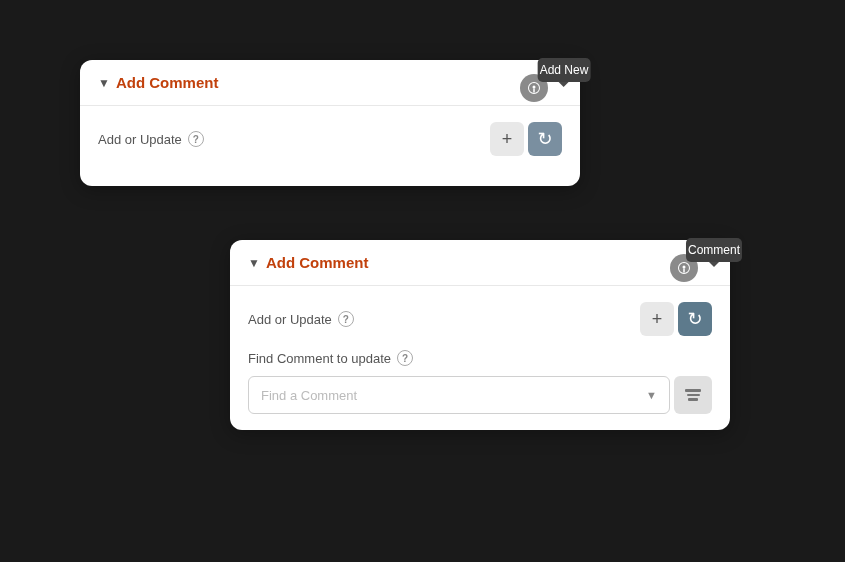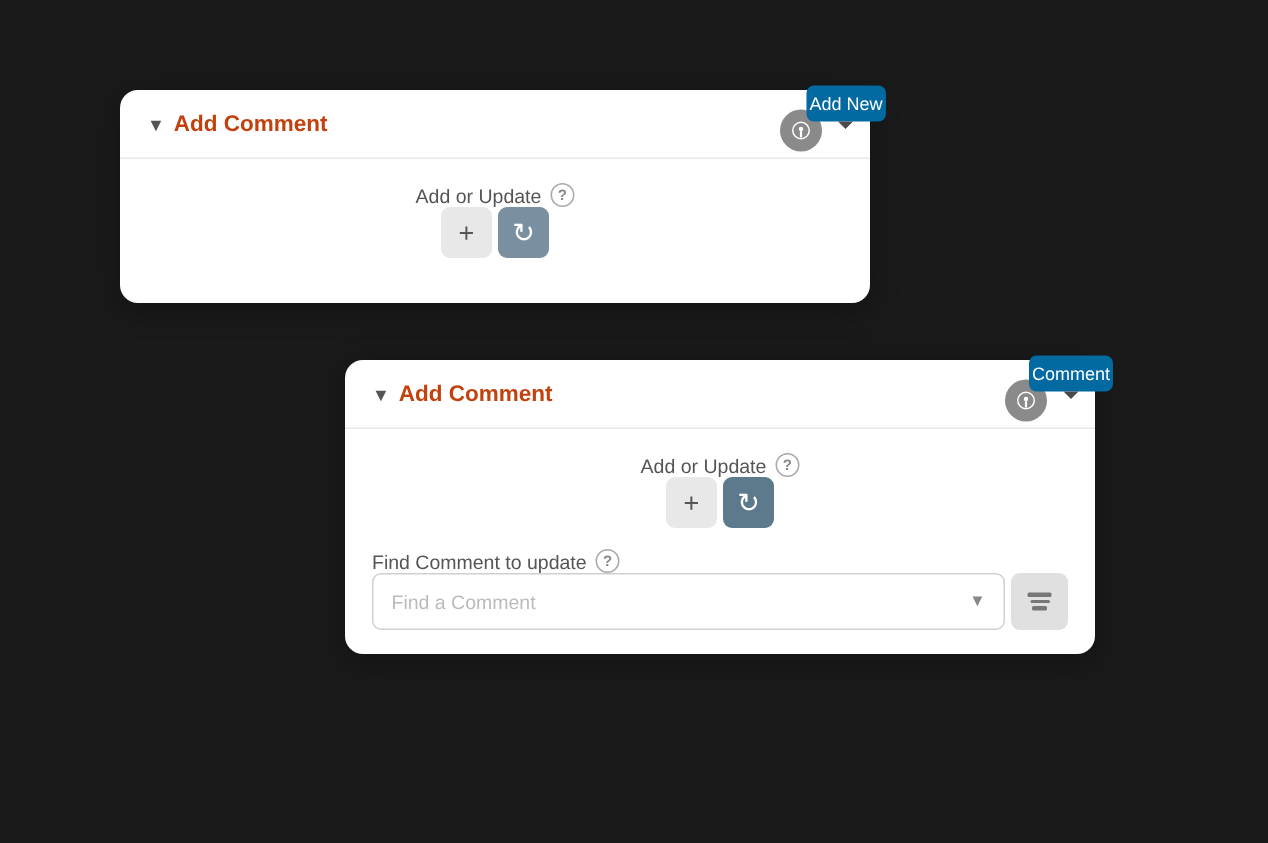--- a/index.html
+++ b/index.html
@@ -81,21 +81,20 @@
 
     .card-body {
       padding: 16px 18px;
     }
 
     .field-row {
       display: flex;
       align-items: center;
       justify-content: space-between;
       margin-bottom: 14px;
-      flex-direction: column;
     }
 
     .field-label {
       font-size: 13px;
       color: #555;
       display: flex;
       align-items: center;
       gap: 6px;
     }
 
@@ -147,21 +146,21 @@
     }
 
     
     .tooltip-wrapper {
       position: relative;
       display: inline-block;
     }
 
     .tooltip {
       position: absolute;
-      background: #0369a1;
+      background: #404040;
       color: white;
       padding: 5px 2px;
       border-radius: 5px;
       font-size: 12px;
       white-space: nowrap;
       bottom: calc(100% + 6px);
       left: 50%;
       transform: translateX(-50%);
       z-index: 10;
     }
@@ -180,21 +179,21 @@
     .find-comment-section {
       margin-top: 4px;
     }
 
     .find-comment-label {
       font-size: 13px;
       color: #555;
       display: flex;
       align-items: center;
       gap: 6px;
-      margin-bottom: 0;
+      margin-bottom: 10px;
     }
 
     .dropdown-row {
       display: flex;
       gap: 4px;
     }
 
     .dropdown-select {
       flex: 1;
       height: 38px;

